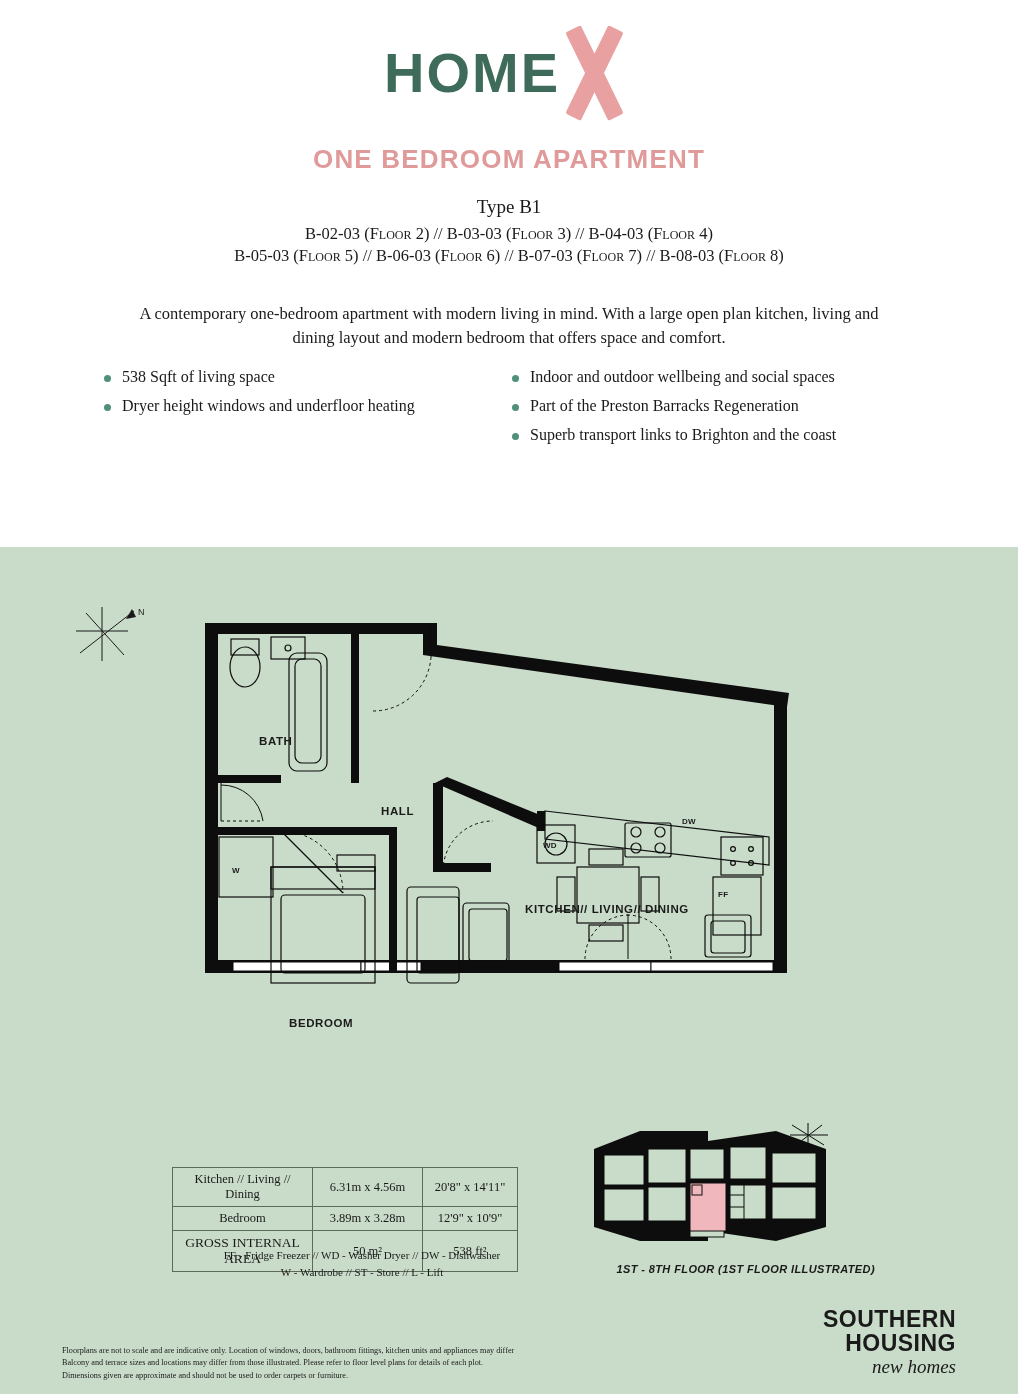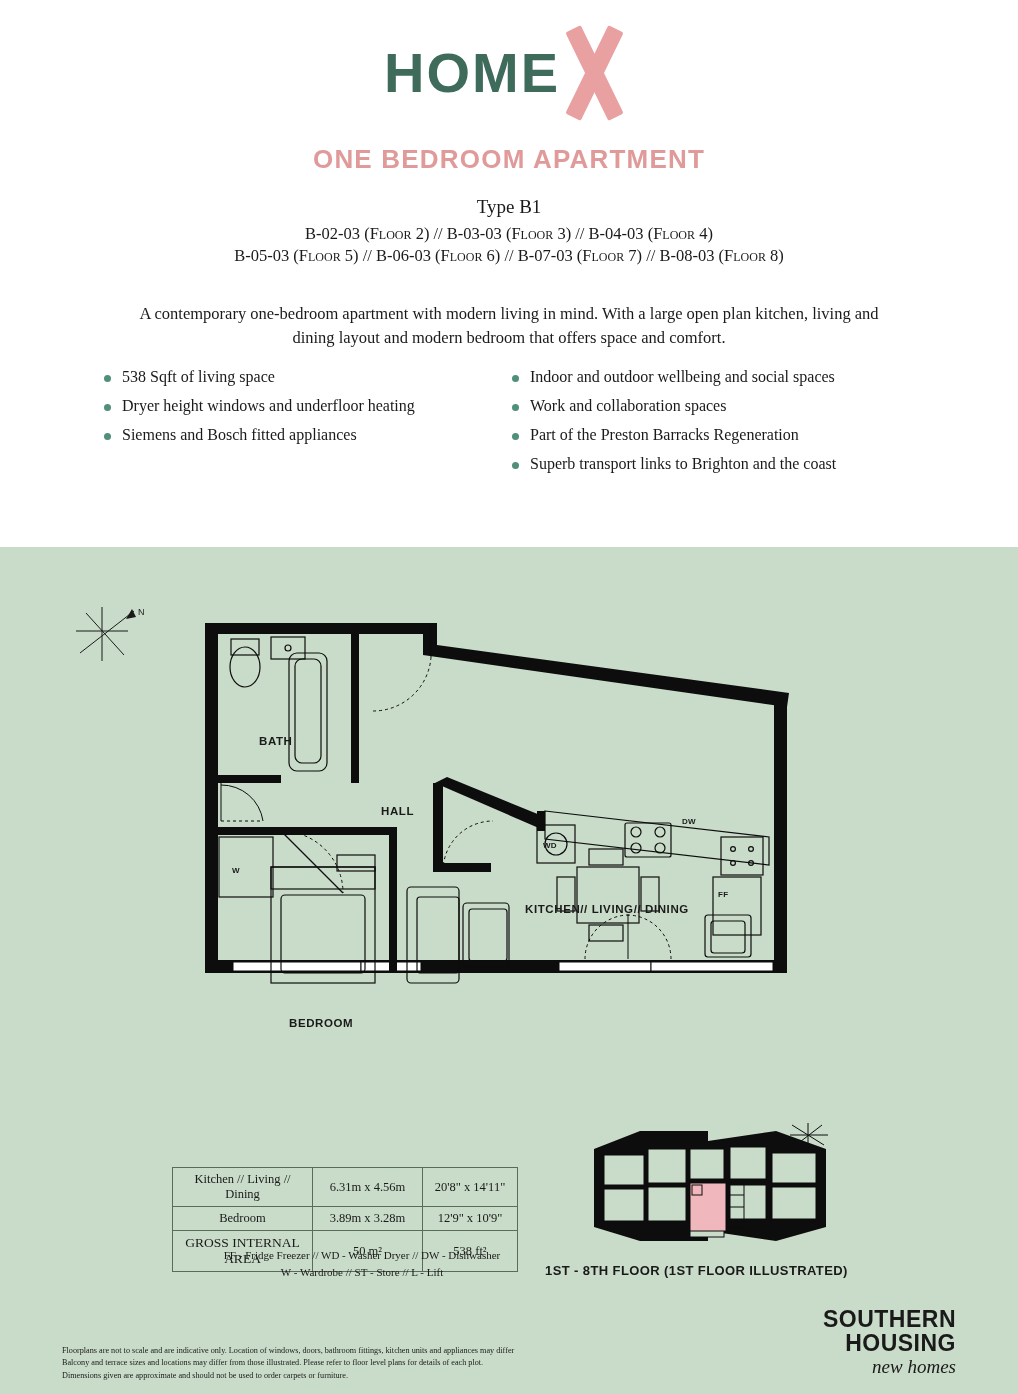--- a/index.html
+++ b/index.html
@@ -87,23 +87,23 @@
   .tbl td.lbl{ width:140px; }
   .tbl td.dim{ width:110px; }
   .tbl td.imp{ width:95px; }
   .gia{ font-variant:small-caps; font-size:13.5px; }
   .legend{
     position:absolute; left:172px; top:700px; width:380px; text-align:center;
     font-size:11px; line-height:1.55; color:#1a1a1a;
   }
   .keyplan{ position:absolute; left:580px; top:576px; }
   .keyplan-cap{
-    position:absolute; left:545px; top:716px; width:330px; text-align:left;
-    font-family:"Liberation Sans", sans-serif; font-size:13px; font-weight:bold;
-    letter-spacing:.4px; color:#1a1a1a;
+    position:absolute; left:545px; top:716px; width:330px; text-align:right;
+    font-family:"Liberation Sans", sans-serif; font-size:11px; font-weight:bold;
+    letter-spacing:.4px; color:#1a1a1a;font-style:italic;
   }
   .sh-logo{
     position:absolute; right:62px; top:760px; text-align:right;
     font-family:"Liberation Sans", sans-serif;
   }
   .sh-logo .l1, .sh-logo .l2{
     font-size:23px; font-weight:bold; letter-spacing:.5px; color:#1a1a1a; line-height:1.05;
   }
   .sh-logo .l3{
     font-family:"Liberation Serif", serif; font-style:italic;
@@ -140,33 +140,25 @@
   <div class="features">
     <div class="fcol">
       <div class="feat">
           <span class="bullet"></span>
           <span>538 Sqft of living space</span>
         </div>
       <div class="feat">
           <span class="bullet"></span>
           <span>Dryer height windows and underfloor heating</span>
         </div>
-      <div class="feat">
-          <span class="bullet"></span>
-          <span>Siemens and Bosch fitted appliances</span>
-        </div>
     </div>
     <div class="fcol right">
       <div class="feat">
           <span class="bullet"></span>
           <span>Indoor and outdoor wellbeing and social spaces</span>
-        </div>
-      <div class="feat">
-          <span class="bullet"></span>
-          <span>Work and collaboration spaces</span>
         </div>
       <div class="feat">
           <span class="bullet"></span>
           <span>Part of the Preston Barracks Regeneration</span>
         </div>
       <div class="feat">
           <span class="bullet"></span>
           <span>Superb transport links to Brighton and the coast</span>
         </div>
     </div>

